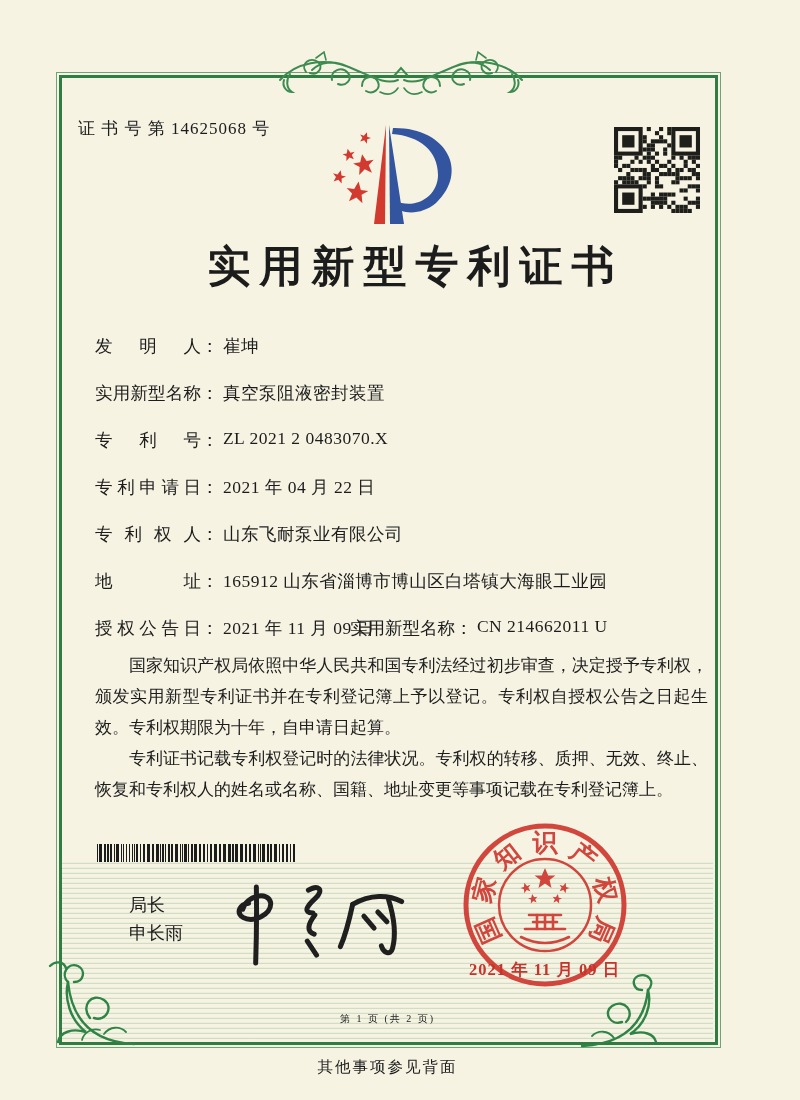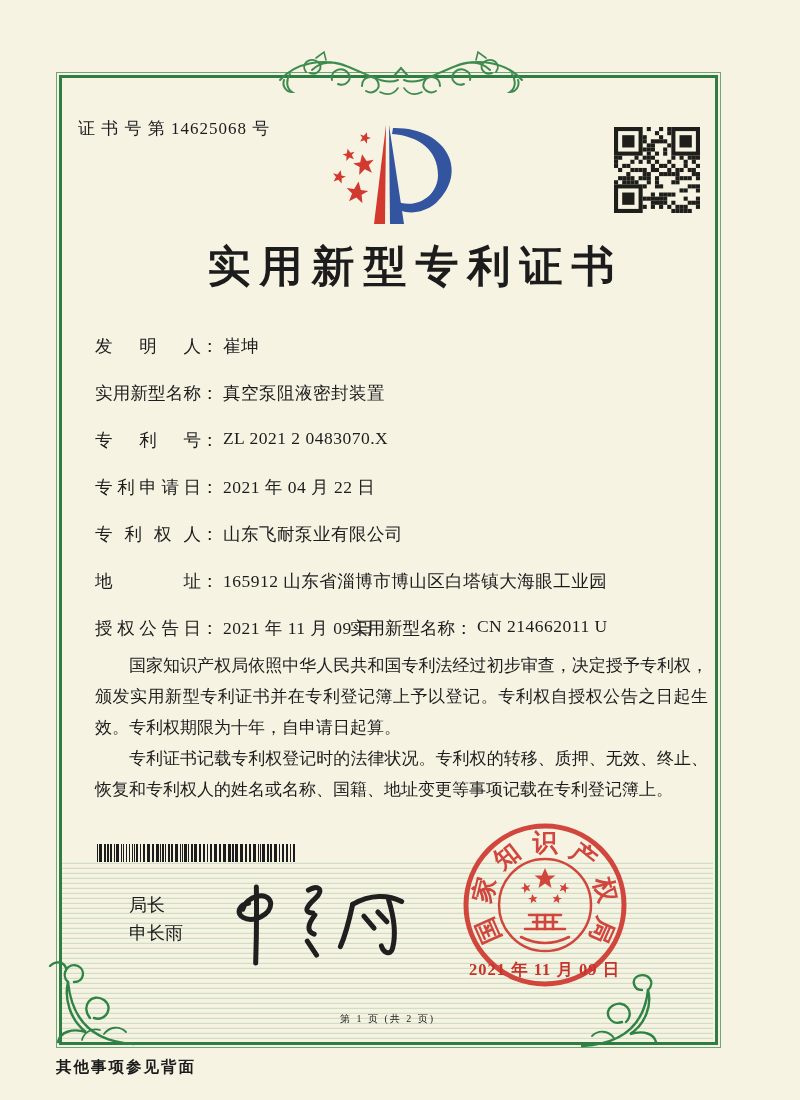--- a/index.html
+++ b/index.html
@@ -82,22 +82,22 @@
     position:absolute;left:10px;top:140px;width:160px;
     color:#c6342c;font-size:16.5px;letter-spacing:1px;font-weight:bold;
   }
 
   
   .page-no{
     position:absolute;left:56px;top:1012px;width:663px;text-align:center;
     font-size:10px;z-index:3;letter-spacing:2px;
   }
   .back-note{
-    position:absolute;left:56px;top:1057px;width:663px;
-    font-size:15.5px;z-index:3;letter-spacing:2px;font-weight:bold;
+    position:absolute;left:56px;top:1057px;width:663px;text-align:center;
+    font-size:15.5px;z-index:3;letter-spacing:2px;
   }
 
   .seal-char{font-weight:bold;}
 </style>
 </head>
 <body>
 
 <div class="page">
 
   <div class="guilloche"></div>

